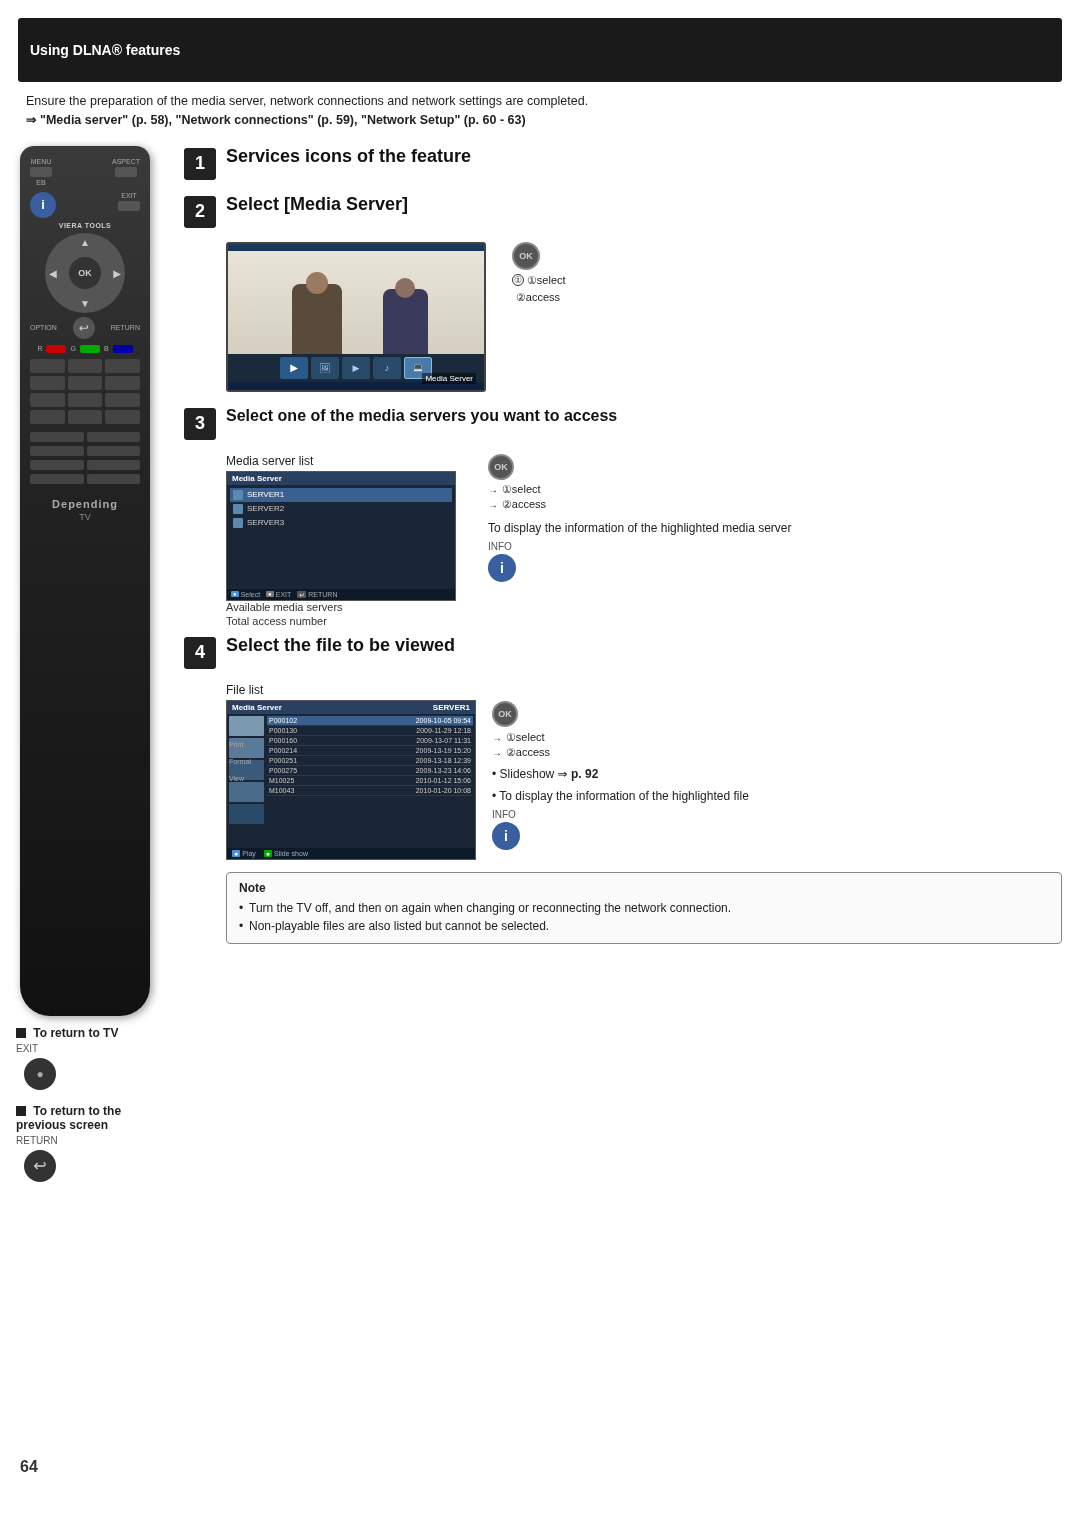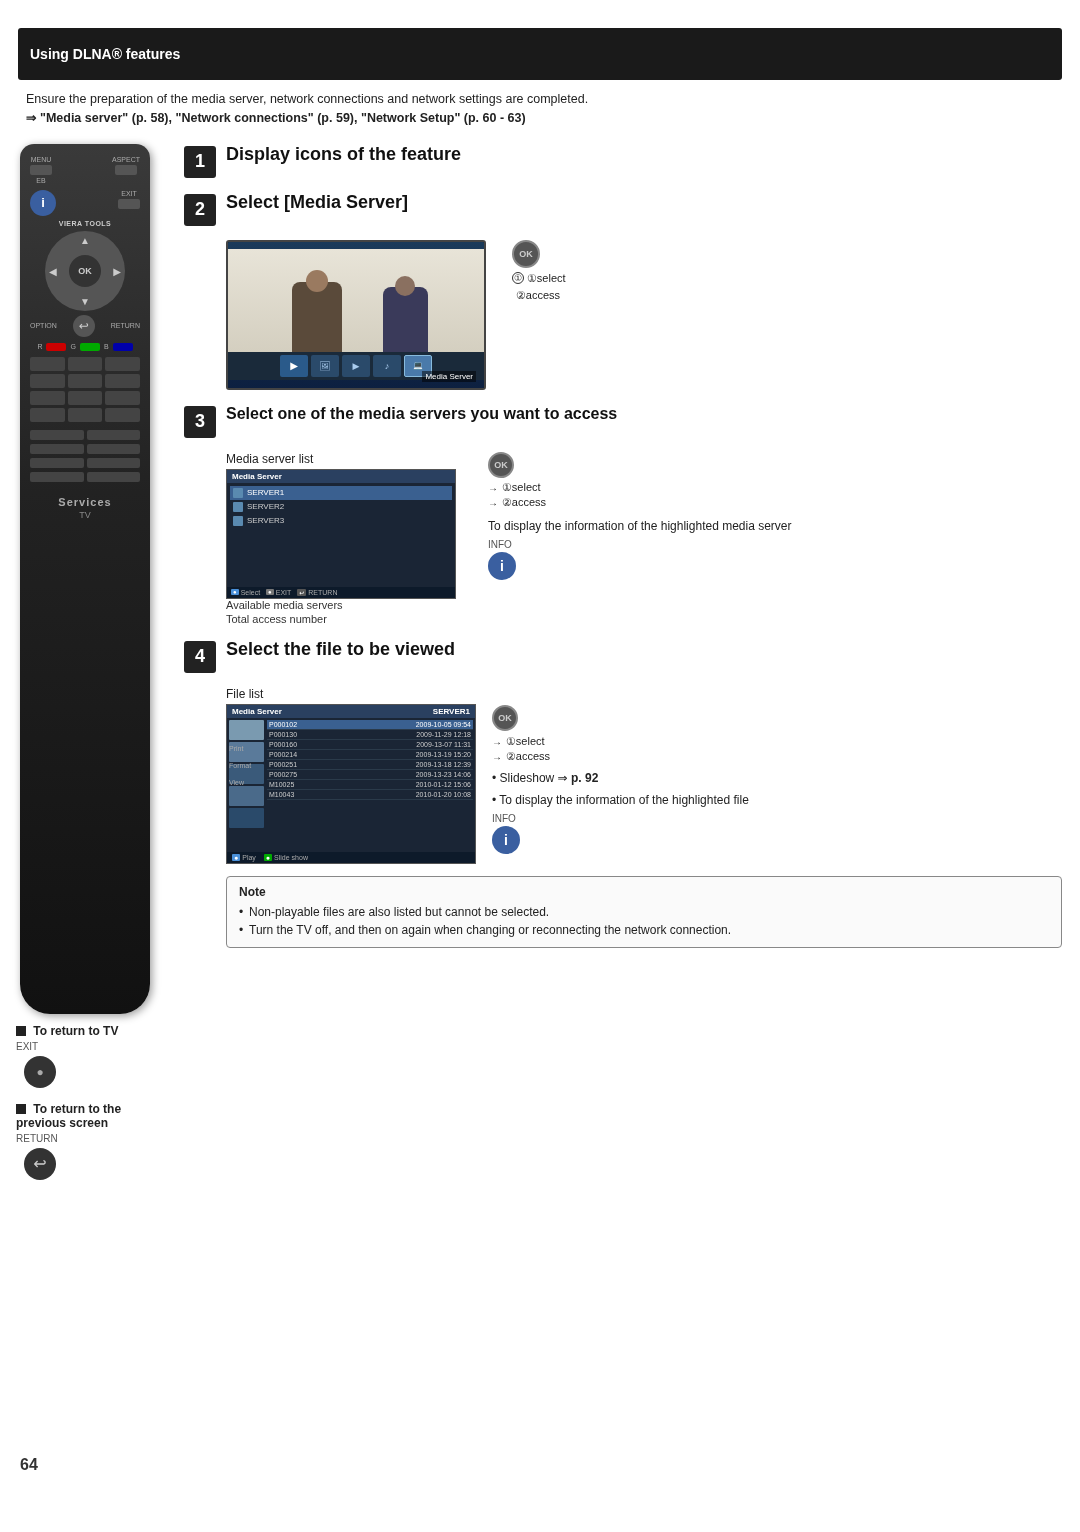--- a/index.html
+++ b/index.html
@@ -12,22 +12,22 @@
       color: #222;
       position: relative;
     }
 
     
     .header-bar {
       background: #1a1a1a;
       color: #fff;
       font-weight: bold;
       font-size: 14px;
-      padding: 18px 12px;
-      margin: 28px 18px 0 18px;
+      padding: 24px 12px;
+      margin: 18px 18px 0 18px;
       border-radius: 3px;
     }
 
     
     .intro-text {
       margin: 10px 18px 6px 18px;
       font-size: 12.5px;
       line-height: 1.5;
     }
     .intro-text .bullet { margin-left: 8px; }
@@ -382,21 +382,21 @@
       align-items: center;
       justify-content: center;
       color: #ccc;
       font-size: 9px;
       font-weight: bold;
     }
 
     
     .step3-content {
       margin-left: 42px;
-      margin-bottom: 14px;
+      margin-bottom: 8px;
     }
     .media-server-list-img {
       width: 230px;
       height: 130px;
       background: #111;
       border: 1px solid #555;
       float: left;
       margin-right: 16px;
       position: relative;
     }
@@ -707,21 +707,21 @@
         <div class="remote-row-btns">
           <div class="remote-wide-btn"></div>
           <div class="remote-wide-btn"></div>
         </div>
         <div class="remote-row-btns">
           <div class="remote-wide-btn"></div>
           <div class="remote-wide-btn"></div>
         </div>
       </div>
 
-      <div class="panasonic-logo">Services</div>
+      <div class="panasonic-logo">Depending</div>
       <div class="panasonic-tv">TV</div>
     </div>
 
     <div class="bottom-left-controls">
       <div class="control-item">
         <div class="control-label">
           <span class="black-square"></span>
           <span>To return to TV</span>
         </div>
         <div class="control-sub-label">EXIT</div>
@@ -739,21 +739,21 @@
       </div>
     </div>
 
     <div class="page-number">64</div>
   </div>
 
   <div class="content">
 
     <div class="step-block">
       <div class="step-number">1</div>
-      <div class="step-title">Display icons of the feature</div>
+      <div class="step-title">Services icons of the feature</div>
     </div>
 
     <div class="step-block">
       <div class="step-number">2</div>
       <div class="step-title">Select [Media Server]</div>
     </div>
 
     <div class="step2-content">
       <div class="tv-screenshot">
         <div class="tv-screen-inner">
@@ -964,18 +964,18 @@
         </div>
         <div style="margin-top:4px;">
           <div style="font-size:10px;color:#555;">INFO</div>
           <div class="info-icon-circle" style="margin-top:2px;">i</div>
         </div>
       </div>
     </div>
 
     <div class="note-box">
       <div class="note-title">Note</div>
+      <div class="note-item">Turn the TV off, and then on again when changing or reconnecting the network connection.</div>
       <div class="note-item">Non-playable files are also listed but cannot be selected.</div>
-      <div class="note-item">Turn the TV off, and then on again when changing or reconnecting the network connection.</div>
     </div>
 
   </div>
 </div>
 
 </body></html>

